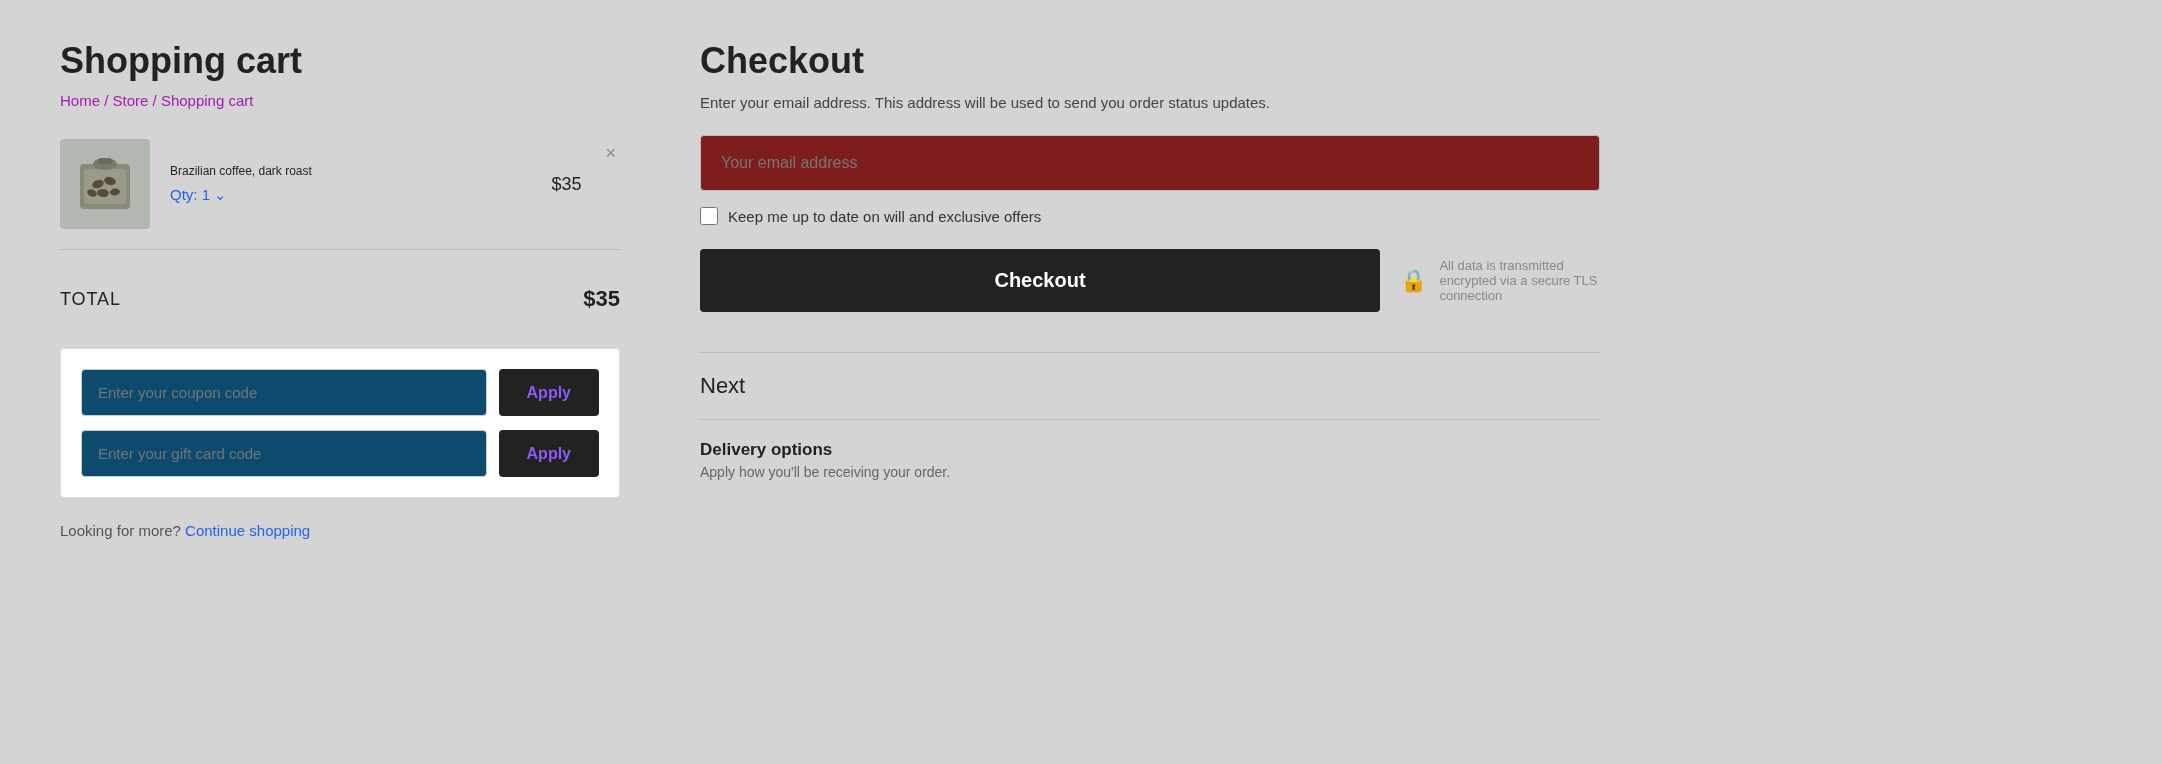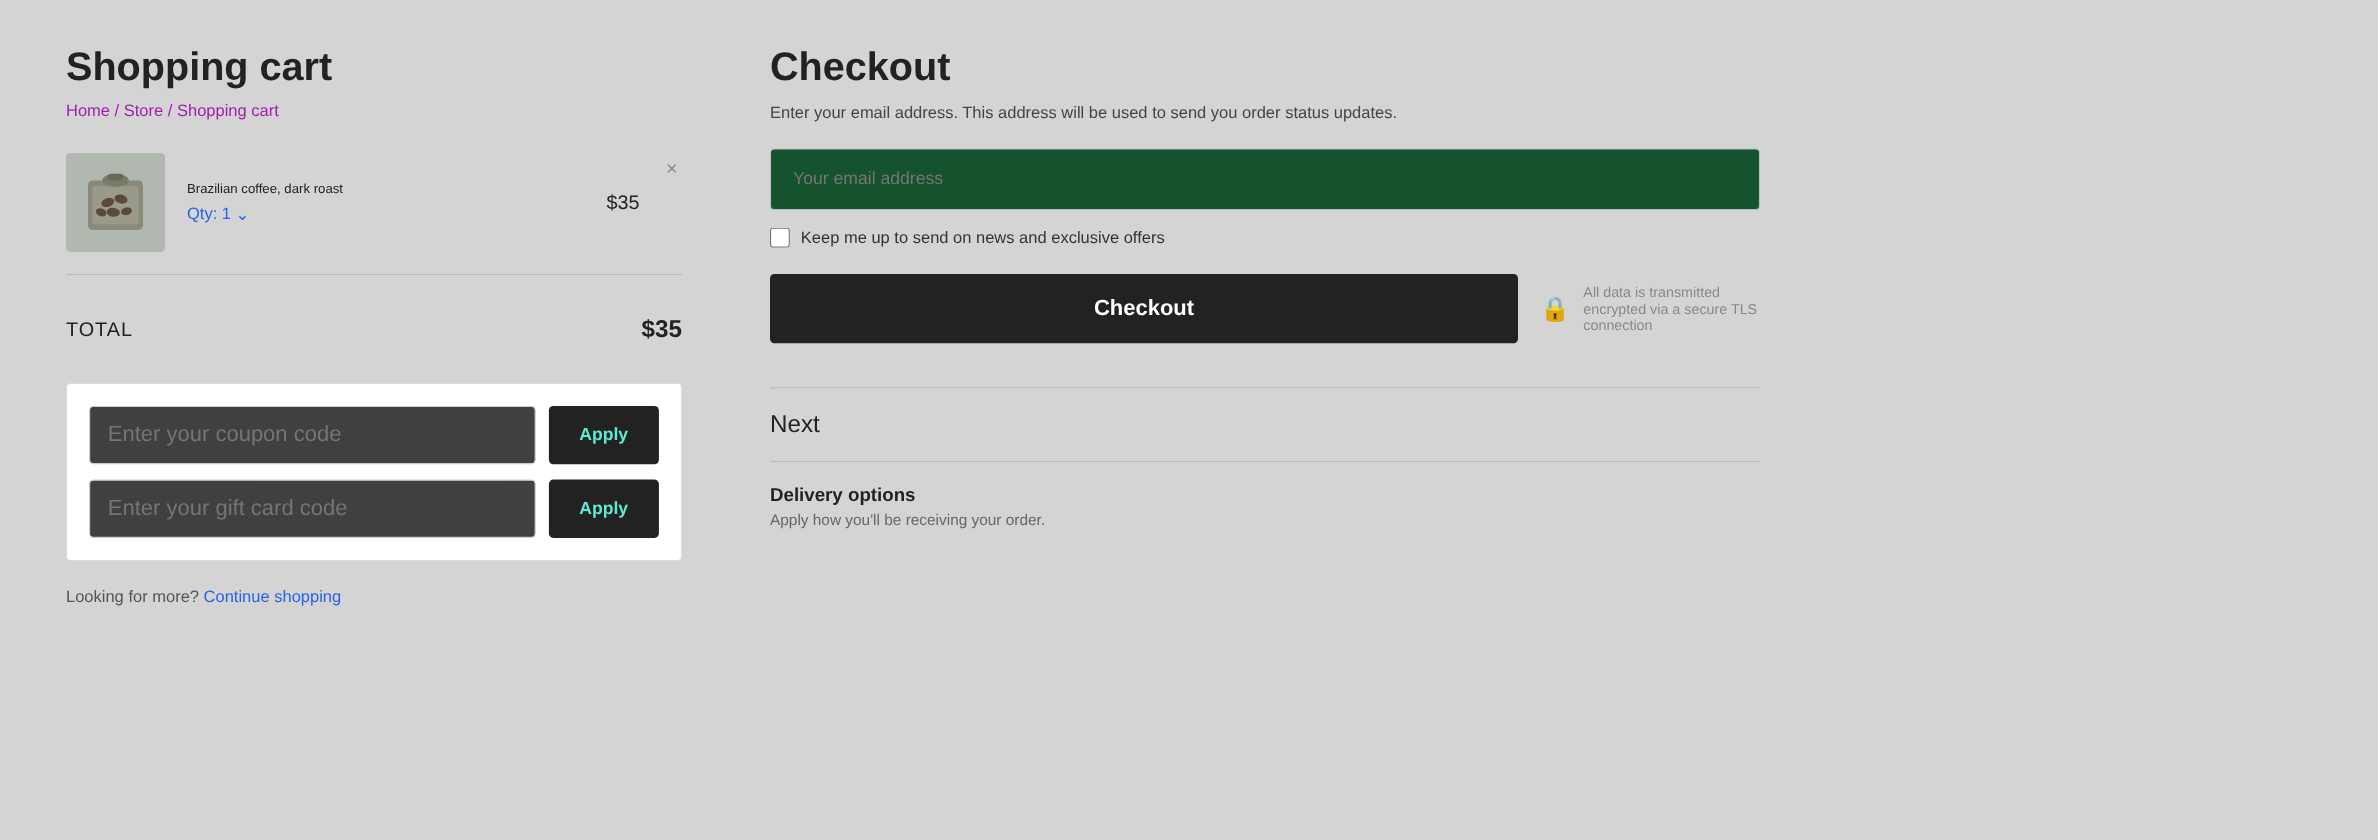--- a/index.html
+++ b/index.html
@@ -143,30 +143,30 @@
 
     .promo-row:last-child {
       margin-bottom: 0;
     }
 
     .promo-input {
       flex: 1;
       padding: 14px 16px;
       border: 1px solid #ccc;
       border-radius: 4px;
-      font-size: 20px;
+      font-size: 15px;
       color: #999;
-      background: #404040;
+      background: #0c4a6e;
       outline: none;
     }
 
     .promo-apply-btn {
       padding: 14px 28px;
       background: #222;
-      color: #5eead4;
+      color: #8b5cf6;
       border: none;
       border-radius: 4px;
       font-size: 16px;
       font-weight: 600;
       cursor: pointer;
       white-space: nowrap;
     }
 
     .continue-shopping {
       font-size: 15px;
@@ -197,21 +197,21 @@
       margin-bottom: 24px;
     }
 
     .email-input {
       width: 100%;
       padding: 18px 20px;
       border: 1px solid #bbb;
       border-radius: 4px;
       font-size: 16px;
       color: #999;
-      background: #14532d;
+      background: #7f1d1d;
       outline: none;
       margin-bottom: 16px;
     }
 
     .checkbox-row {
       display: flex;
       align-items: center;
       gap: 10px;
       margin-bottom: 24px;
     }
@@ -357,21 +357,21 @@
 
   <div class="checkout-section">
 
     <h1 class="checkout-title">Checkout</h1>
     <p class="checkout-subtitle">Enter your email address. This address will be used to send you order status updates.</p>
 
     <input class="email-input" type="email" placeholder="Your email address" style="">
 
     <div class="checkbox-row">
       <input type="checkbox" id="newsletter" style="">
-      <label for="newsletter" class="checkbox-label">Keep me up to send on news and exclusive offers</label>
+      <label for="newsletter" class="checkbox-label">Keep me up to date on will and exclusive offers</label>
     </div>
 
     <div class="checkout-bottom">
       <button class="checkout-btn">Checkout</button>
       <div class="secure-info">
         <span class="lock-icon">🔒</span>
         <span>All data is transmitted encrypted via a secure TLS connection</span>
       </div>
     </div>
 

